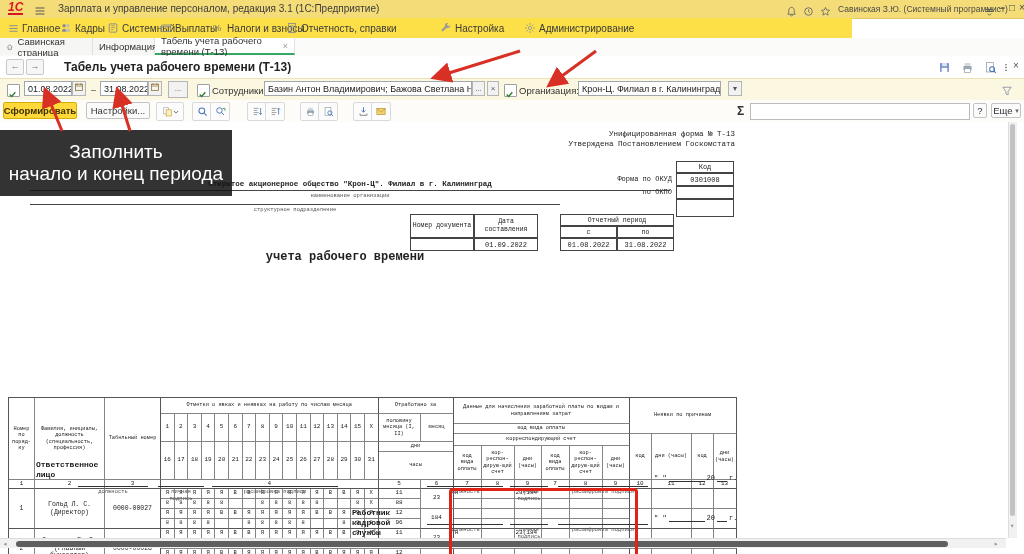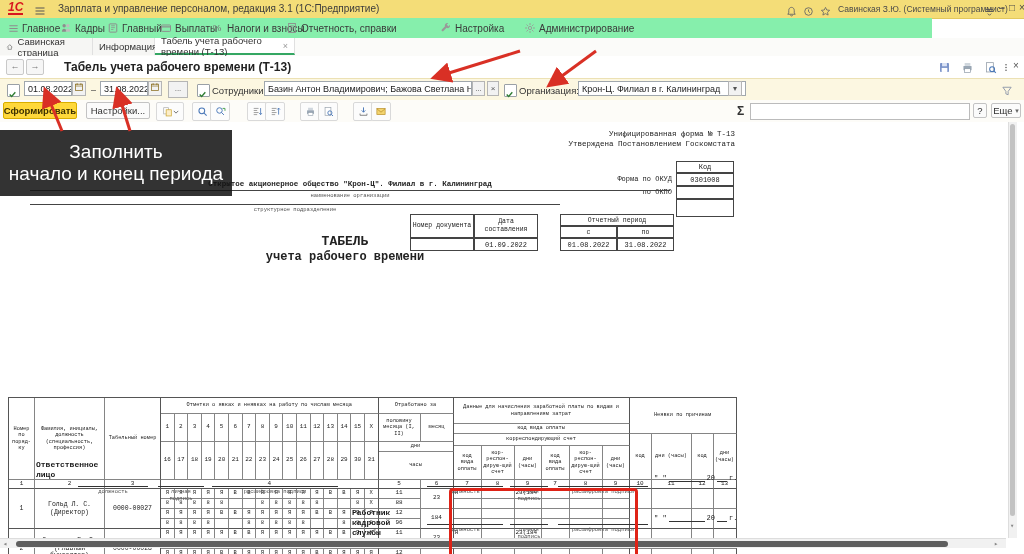--- a/index.html
+++ b/index.html
@@ -8,21 +8,21 @@
   #stage{position:relative;width:1024px;height:554px;background:#fff;overflow:hidden;}
   .ic{display:inline-block;vertical-align:middle;}
   
   #titlebar{left:0;top:0;width:1024px;height:18px;background:#f4dd78;border-bottom:1px solid #e3c85e;}
   #titlebar .t{font-size:10px;color:#3c3c3c;}
   .logo1c{font-weight:bold;font-style:italic;color:#d8161f;font-size:12px;border-bottom:2px solid #d8161f;line-height:11px;}
   #tsearch{left:606px;top:2px;width:172px;height:13px;background:#f8ecae;border:1px solid #d9c05e;border-radius:2px;}
   #tsearch input{position:absolute;left:14px;top:0;width:150px;height:11px;border:none;background:transparent;font-size:8.5px;color:#8a8154;font-family:"Liberation Sans",sans-serif;outline:none;}
   .winbtn{font-size:10px;color:#4a4a4a;line-height:16px;}
   
-  #menubar{left:0;top:18px;width:932px;height:20px;background:#86efac;border-bottom:1px solid #e7d88f;}
+  #menubar{left:0;top:18px;width:852px;height:20px;background:#fde047;border-bottom:1px solid #e7d88f;}
   .mi{position:absolute;top:0;height:20px;display:flex;align-items:center;gap:3px;font-size:10px;color:#3a3a3a;cursor:default;}
   
   #tabbar{left:0;top:38px;width:1024px;height:18px;background:#fbfbf9;border-bottom:1px solid #d8d8d8;}
   .tab{position:absolute;top:0;height:17px;display:flex;align-items:center;gap:4px;font-size:9.5px;color:#333;border-right:1px solid #e0e0e0;padding:0 6px;box-sizing:border-box;background:#f6f6f4;}
   .tab.active{background:#fff;border-bottom:2px solid #34a763;}
   .tabx{color:#999;font-size:9px;}
   
   #formhdr{left:0;top:56px;width:1024px;height:22px;background:#fff;}
   .navbtn{position:absolute;top:3px;width:16px;height:14px;border:1px solid #c9c9c9;background:#f6f6f6;border-radius:2px;font-size:9px;color:#777;text-align:center;line-height:13px;}
   #ftitle{left:64px;top:4px;font-size:12px;font-weight:bold;color:#222;}
@@ -115,21 +115,21 @@
           <path d="M2.5 13c0-2.5 1.4-4 3-4s3 1.5 3 4z" fill="#8d8d8d"></path>
           <path d="M7.6 13c0-2.5 1.4-4 3-4s3 1.5 3 4z" fill="#bdbdbd"></path>
         </svg>
       <span>Кадры</span>
       </div>
     <div class="mi" style="left:107px">
       <svg class="ic" width="12" height="12" viewBox="0 0 16 16">
           <rect x="3" y="2.5" width="10" height="11" rx="1" fill="none" stroke="#8d8d8d" stroke-width="1.3"></rect>
           <path d="M5.5 5h5M5.5 7.5h5M5.5 10h3" stroke="#8d8d8d" stroke-width="1"></path>
         </svg>
-      <span>Главный</span>
+      <span>Системный</span>
       </div>
     <div class="mi" style="left:160px">
       <svg class="ic" width="12" height="12" viewBox="0 0 16 16">
           <rect x="2" y="4" width="12" height="8.5" rx="1" fill="none" stroke="#8d8d8d" stroke-width="1.3"></rect>
           <path d="M2 6.5h12" stroke="#8d8d8d" stroke-width="1.6"></path>
         </svg>
       <span>Выплаты</span>
       </div>
     <div class="mi" style="left:212px">
       <svg class="ic" width="12" height="12" viewBox="0 0 16 16">
@@ -232,21 +232,21 @@
     <span class="flbl" style="left:212px">Сотрудники:</span>
     <span class="fld" style="left:264px;width:208px">
         <span>Базин Антон Владимирович; Бажова Светлана Нурисламов</span>
       </span>
     <span class="fbtn" style="left:472px;width:13px;height:15px;top:2px">...</span>
     <span class="fbtn" style="left:487px;width:12px;height:15px;top:2px">×</span>
     <span class="cb" style="left:504px"><svg width="9" height="9" viewBox="0 0 16 16">
           <path d="M3 8l3.5 3.5L13 4" fill="none" stroke="#2e7d32" stroke-width="2.4"></path>
         </svg></span>
     <span class="flbl" style="left:519px">Организация:</span>
-    <span class="fld" style="left:578px;width:168px">
+    <span class="fld" style="left:578px;width:143px">
         <span>Крон-Ц. Филиал в г. Калининград</span>
       </span>
     <span class="fbtn" style="left:728px;width:14px;height:15px">▾</span>
     <span class="abs ic" style="left:1001px;top:4px"><svg width="12" height="12" viewBox="0 0 16 16">
           <path d="M2.5 3h11L9.5 8.5V13l-3-1.2V8.5z" fill="none" stroke="#8a94a8" stroke-width="1.2"></path>
         </svg></span>
   </div>
 
   <div class="abs" id="toolbar">
     <span class="tbtn" id="genbtn" style="left:3px;width:74px">
@@ -341,21 +341,20 @@
     <div class="rlab" style="left:560px;top:53px;width:112px">Форма по ОКУД</div>
     <div class="rlab" style="left:560px;top:66px;width:112px">по ОКПО</div>
 
     <div class="abs" style="left:30px;top:58px;width:640px;text-align:center;font-size:7.5px;font-weight:bold">Открытое акционерное общество "Крон-Ц". Филиал в г. Калининград</div>
     <div class="rline" style="left:30px;top:68px;width:640px"></div>
     <div class="cap" style="left:30px;top:70px;width:640px">наименование организации</div>
 
     <div class="rline" style="left:30px;top:82px;width:530px"></div>
     <div class="cap" style="left:30px;top:84px;width:530px">структурное подразделение</div>
 
-    <div class="abs" style="left:250px;top:112px;width:190px;text-align:center;font-size:13px;font-weight:bold">ТАБЕЛЬ</div>
     <div class="abs" style="left:250px;top:128px;width:190px;text-align:center;font-size:12px;font-weight:bold">учета  рабочего времени</div>
 
     <div class="cbx" style="left:410px;top:92px;width:64px;height:24px;font-size:6.5px;text-align:center;line-height:1.2">
         <span>Номер документа</span>
       </div>
     <div class="cbx" style="left:474px;top:92px;width:64px;height:24px;font-size:6.5px;text-align:center;line-height:1.2">
         <span>Дата составления</span>
       </div>
     <div class="cbx" style="left:410px;top:116px;width:64px;height:13px">
         <span></span>

